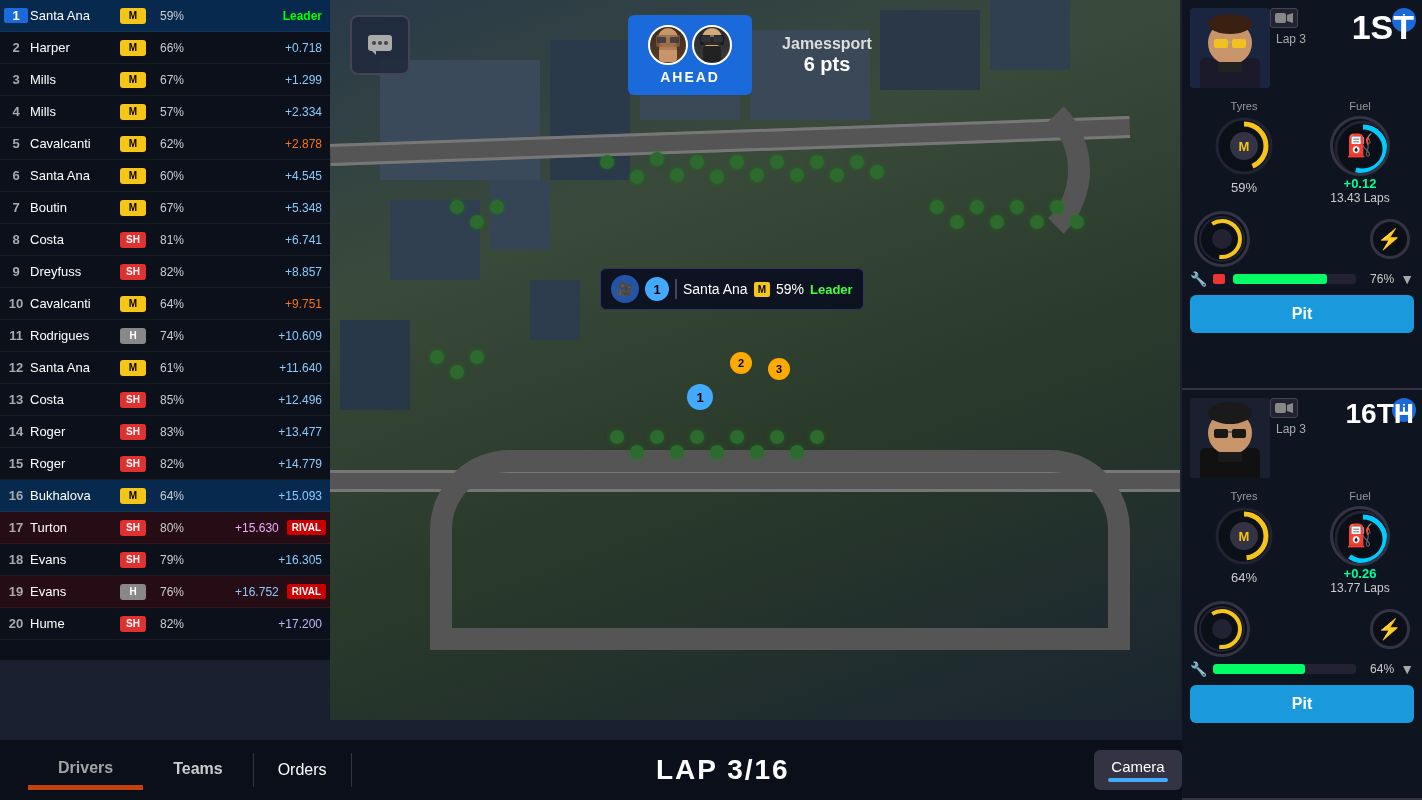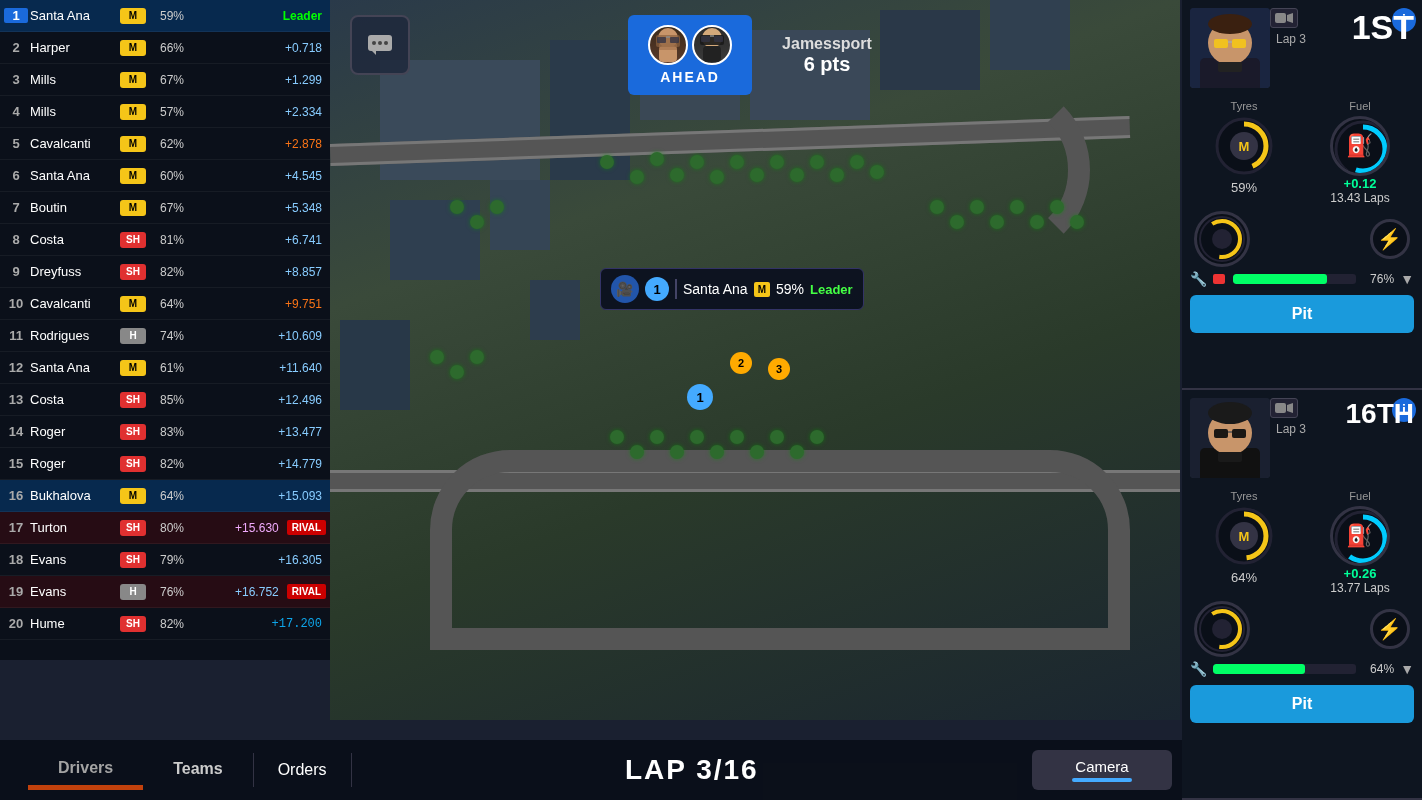--- a/index.html
+++ b/index.html
@@ -538,28 +538,27 @@
     .lap-indicator {
       flex: 1;
       text-align: center;
       font-size: 28px;
       font-weight: bold;
       color: #fff;
       letter-spacing: 2px;
     }
 
     .camera-btn {
-      padding: 8px 40px;
+      padding: 8px 14px;
       font-size: 15px;
       color: #fff;
       background: #334;
       border: none;
       border-radius: 6px;
       cursor: pointer;
-      margin-right: 10px;
       display: flex;
       flex-direction: column;
       align-items: center;
     }
 
     .camera-slider {
       width: 60px;
       height: 4px;
       background: #4af;
       border-radius: 2px;
@@ -791,21 +790,21 @@
       <div class="tyre-badge tyre-h">H</div>
       <div class="wear-pct">76%</div>
       <div class="gap-time" style="color:#8cf;">+16.752</div>
       <div class="rival-badge">RIVAL</div>
     </div>
     <div class="race-row">
       <div class="pos-num">20</div>
       <div class="driver-name">Hume</div>
       <div class="tyre-badge tyre-sh">SH</div>
       <div class="wear-pct">82%</div>
-      <div class="gap-time" style="color:#0ea5e9;font-family:Liberation Mono, monospace;">+17.200</div>
+      <div class="gap-time" style="color:#c4b5fd;">+17.200</div>
 
     </div>
   </div>
 
 <div id="track-bg">
 
   <div class="building" style="left:50px;top:60px;width:160px;height:120px;background:#3a4a5a;"></div>
   <div class="building" style="left:220px;top:40px;width:80px;height:140px;background:#2a3a4a;"></div>
   <div class="building" style="left:310px;top:20px;width:100px;height:100px;background:#3a4855;"></div>
   <div class="building" style="left:60px;top:200px;width:90px;height:80px;background:#2f3f50;"></div>

